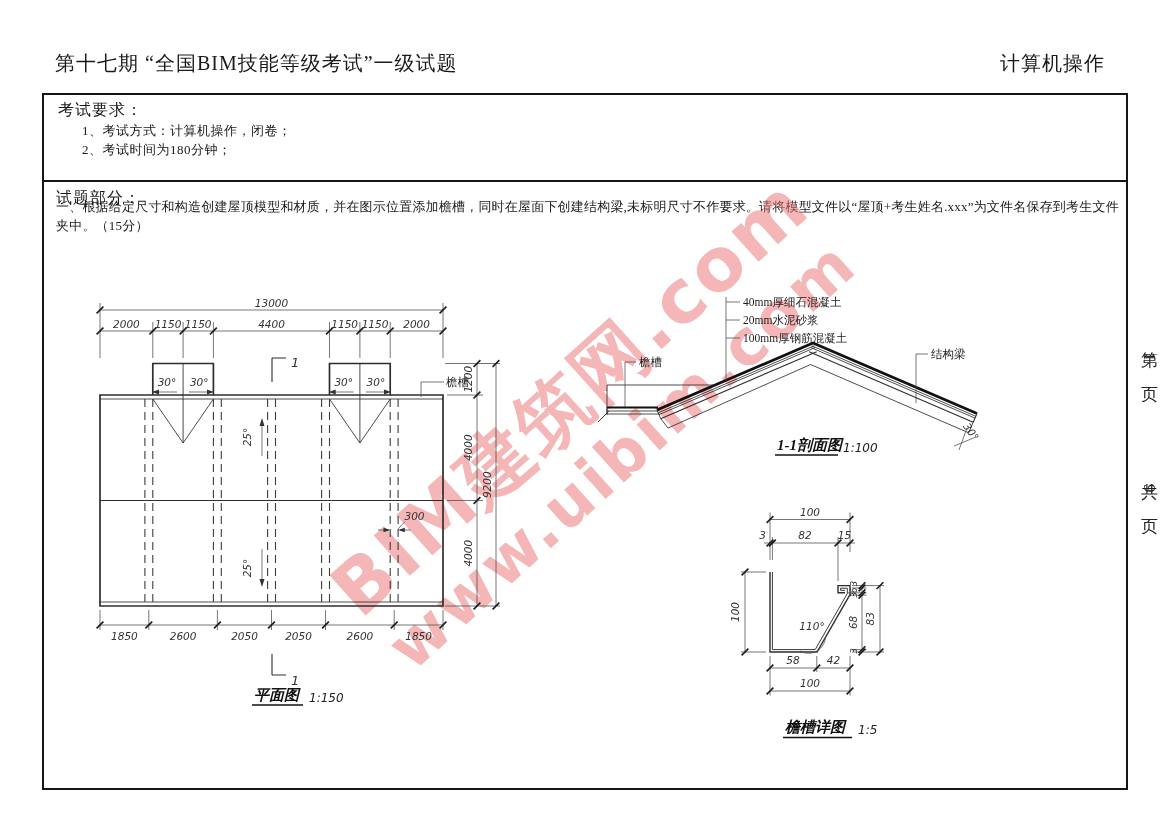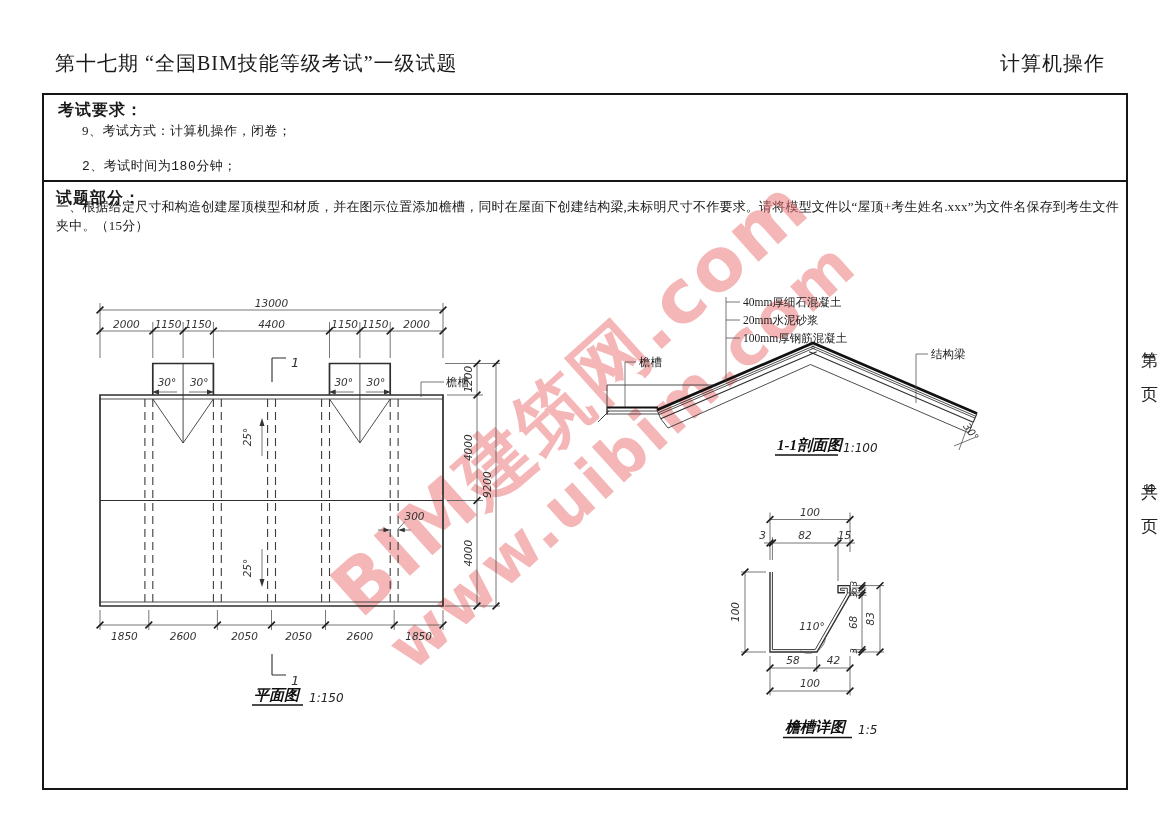--- a/index.html
+++ b/index.html
@@ -11,21 +11,21 @@
   }
   .abs{position:absolute;}
   
   .hdr{top:50px;font-size:20px;letter-spacing:1px;white-space:nowrap;}
   .hdr-left{left:55px;}
   .hdr-right{left:1000px;}
   
   .box{position:absolute;border:2px solid #151515;background:transparent;box-sizing:border-box;}
   #req-box{left:42px;top:93px;width:1086px;height:89px;}
   #q-box{left:42px;top:182px;width:1086px;height:608px;border-top:none;}
-  .sec-heading{font-size:16px;letter-spacing:1px;font-weight:bold;}
+  .sec-heading{font-size:16px;letter-spacing:1px;}
   .req-item{font-size:13px;letter-spacing:.5px;white-space:nowrap;}
   .q-text{font-size:13px;letter-spacing:.2px;width:1064px;line-height:19px;}
   
   .pmark{left:1138px;font-size:17px;writing-mode:vertical-rl;letter-spacing:14px;color:#222;}
   
   #wm{
     left:245px;top:165px;width:700px;height:520px;
     display:flex;flex-direction:column;align-items:center;justify-content:center;
     transform:rotate(-42deg);pointer-events:none;z-index:1;
     font-family:"DejaVu Sans",sans-serif;font-weight:bold;
@@ -58,22 +58,22 @@
 </div>
 
 <div class="abs hdr hdr-left">第十七期 “全国BIM技能等级考试”一级试题</div>
 <div class="abs hdr hdr-right">计算机操作</div>
 
 <div class="abs pmark" style="top:338px;">第1页</div>
 <div class="abs pmark" style="top:470px;">共9页</div>
 
 <div id="req-box" class="box">
   <div class="abs sec-heading" style="left:14px;top:5px;">考试要求：</div>
-  <div class="abs req-item" style="left:38px;top:27px;">9、考试方式：计算机操作，闭卷；</div>
-  <div class="abs req-item" style="left:38px;top:62px;font-family:Liberation Mono, monospace;">2、考试时间为180分钟；</div>
+  <div class="abs req-item" style="left:38px;top:27px;">1、考试方式：计算机操作，闭卷；</div>
+  <div class="abs req-item" style="left:38px;top:46px;">2、考试时间为180分钟；</div>
 </div>
 
 <div id="q-box" class="box">
   <div class="abs sec-heading" style="left:12px;top:6px;">试题部分：</div>
   <div class="abs q-text" style="left:12px;top:15px;">一、根据给定尺寸和构造创建屋顶模型和材质，并在图示位置添加檐槽，同时在屋面下创建结构梁,未标明尺寸不作要求。请将模型文件以“屋顶+考生姓名.xxx”为文件名保存到考生文件夹中。（15分）</div>
 </div>
 
 <svg style="left:80px;top:295px;" width="430" height="415" viewBox="80 295 430 415">
   <defs>
     <g id="tick">

